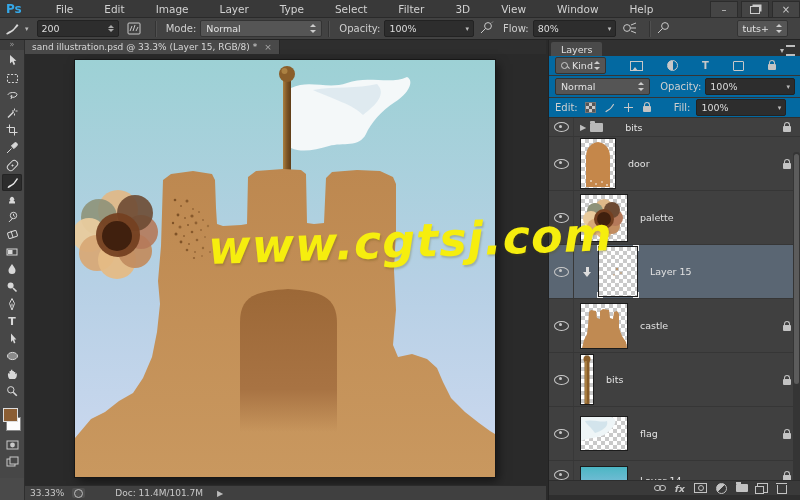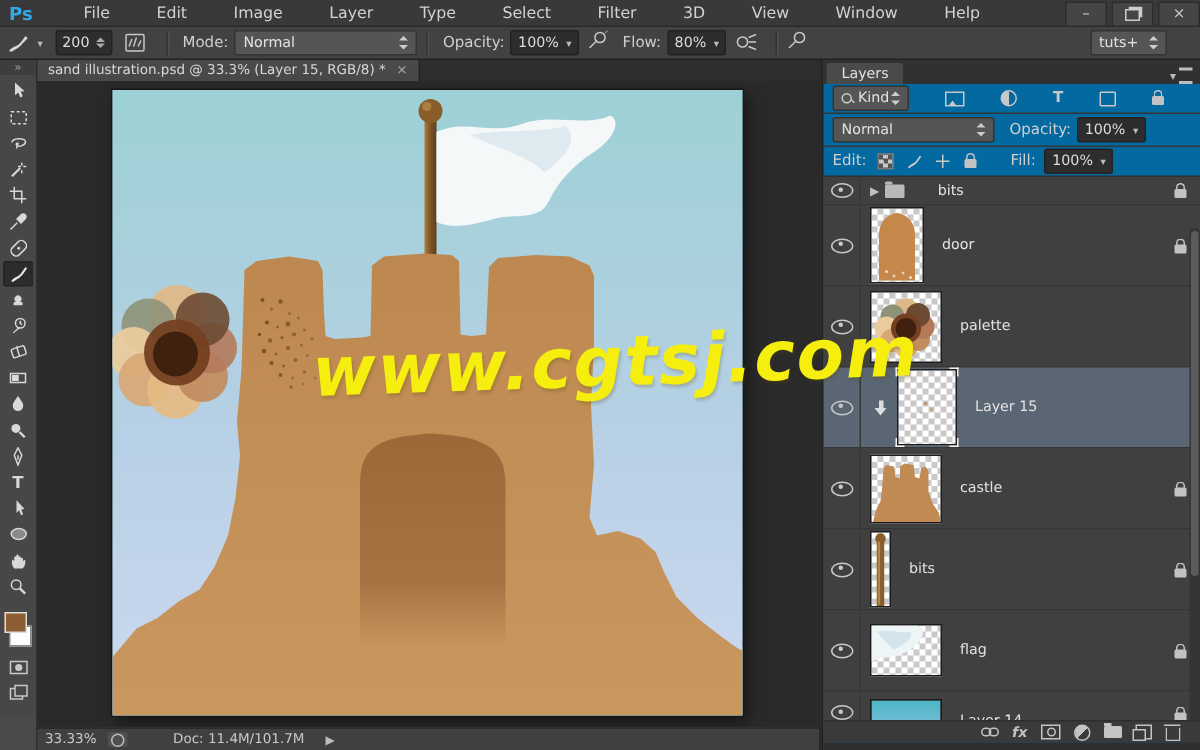--- a/index.html
+++ b/index.html
@@ -14,36 +14,36 @@
   .win-controls{margin-left:auto;display:flex;height:100%;}
   .win-btn{width:26px;height:15px;margin-top:1px;display:flex;align-items:center;justify-content:center;
            background:#454545;border:1px solid #2c2c2c;margin-left:3px;color:#ccc;font-size:10px;}
   .restore-box{width:8px;height:6px;border:1px solid #ccc;box-shadow:2px -2px 0 -0.5px #ccc;}
   
   .optionsbar{position:absolute;left:0;top:18px;width:800px;height:22px;background:#424242;
               border-bottom:1px solid #232323;display:flex;align-items:center;padding:0 4px;box-sizing:border-box;}
   .opt-group{display:flex;align-items:center;margin-right:8px;}
   .opt-label{color:#cfcfcf;margin:0 4px;font-size:10px;}
   .opt-box{background:#2d2d2d;border:1px solid #222;border-radius:2px;height:15px;display:flex;
-           align-items:center;padding:0 4px;color:#ddd;font-size:9.5px;}
+           align-items:center;padding:0 4px;color:#ddd;font-size:9.5px;gap:44px;}
   .opt-select{background:#555;border:1px solid #333;border-radius:2px;height:15px;display:flex;
               align-items:center;padding:0 5px;color:#e2e2e2;font-size:9.5px;}
   .ud{position:relative;width:7px;height:9px;margin-left:6px;}
   .ud::before,.ud::after{content:"";position:absolute;left:1px;border-left:3px solid transparent;border-right:3px solid transparent;}
   .ud::before{top:0;border-bottom:3px solid #ccc;}
   .ud::after{bottom:0;border-top:3px solid #ccc;}
   .dd{margin-left:5px;color:#bbb;font-size:7px;}
   .spin{display:flex;flex-direction:column;margin-left:4px;}
   .spin i{width:0;height:0;border-left:3px solid transparent;border-right:3px solid transparent;}
   .spin .up{border-bottom:3px solid #aaa;margin-bottom:1px;}
   .spin .dn{border-top:3px solid #aaa;}
   .sep{width:1px;height:16px;background:#333;margin:0 6px;box-shadow:1px 0 0 #505050;}
   .tool-icon-svg{display:block;}
   .opt-airbrush{margin:0 5px;}
-  .workspace-box{margin-left:auto;margin-right:18px;}
+  .workspace-box{margin-left:auto;margin-right:8px;}
   
   .toolbar{position:absolute;left:0;top:40px;width:24px;height:460px;background:#474747;
            border-right:1px solid #2e2e2e;display:flex;flex-direction:column;align-items:center;}
   .tb-head{height:10px;color:#999;font-size:8px;line-height:10px;width:100%;text-align:center;background:#3d3d3d;margin-bottom:2px;}
   .tool{width:20px;height:17.4px;display:flex;align-items:center;justify-content:center;border-radius:2px;}
   .tool.active{background:#2c2c2c;box-shadow:inset 0 0 0 1px #242424;}
   .swatches{position:relative;width:20px;height:26px;margin-top:6px;}
   .sw-fg{position:absolute;left:1px;top:2px;width:13px;height:12px;background:#8b5e34;border:1px solid #ddd;z-index:2;}
   .sw-bg{position:absolute;right:1px;bottom:1px;width:13px;height:12px;background:#fdfdfd;border:1px solid #888;}
   

